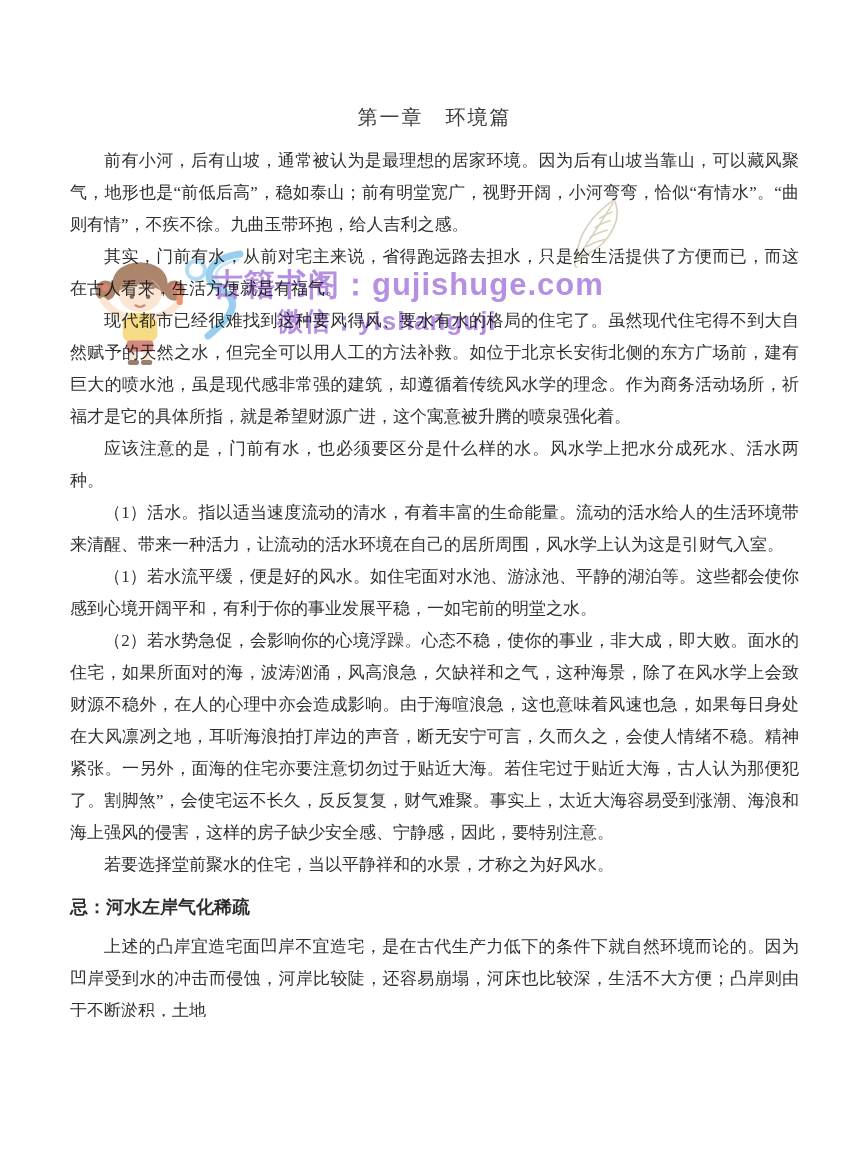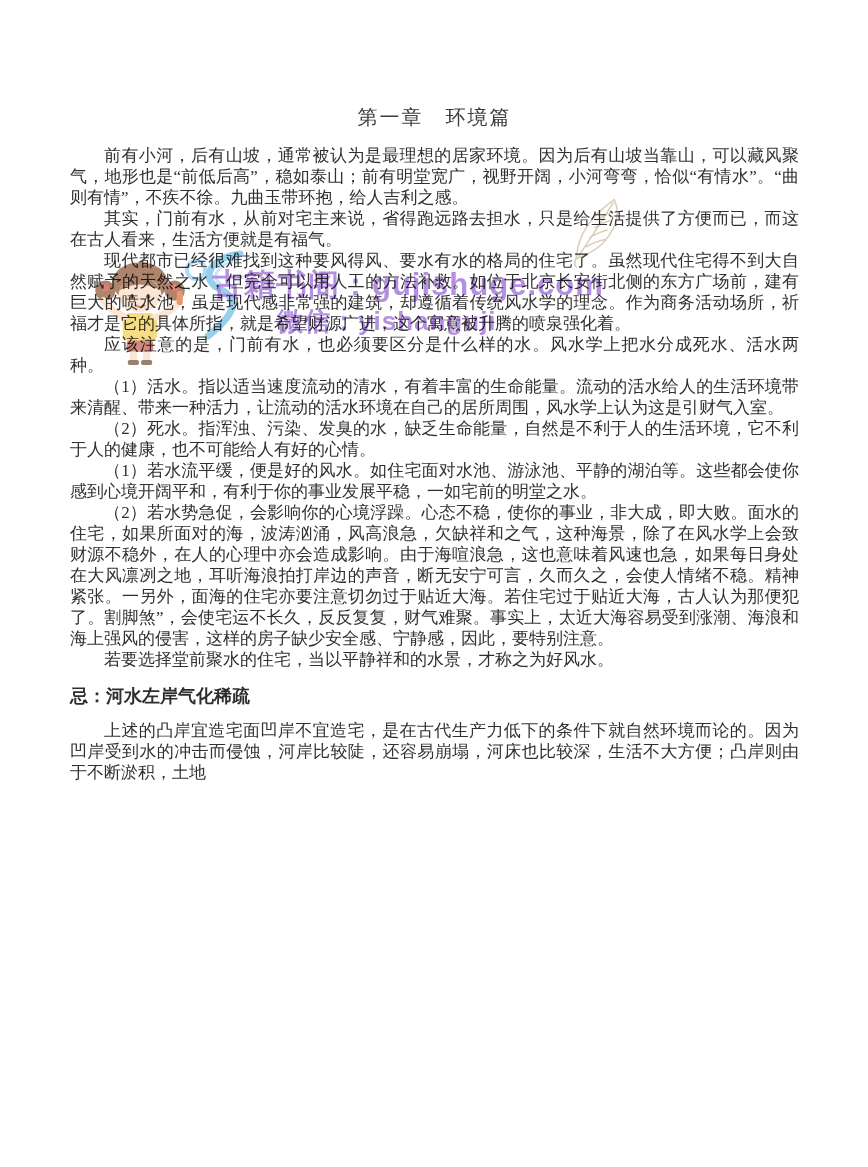--- a/index.html
+++ b/index.html
@@ -3,21 +3,21 @@
 <meta charset="utf-8">
 <style>
   html,body{margin:0;padding:0;background:#ffffff;}
   .page{position:relative;width:868px;height:1017px;background:#ffffff;overflow:hidden;
         font-family:"Liberation Serif","DejaVu Serif",serif;}
   .content{position:relative;z-index:1;padding:104px 69px 0 70px;color:#303030;}
   .chapter-title{font-size:20px;font-weight:normal;color:#3d3d3d;text-align:center;
         margin:0 0 14px 0;letter-spacing:2px;}
   .sec-heading{font-size:18px;font-weight:bold;color:#2e2e2e;margin:14px 0 10px 0;}
   .sec-heading.second{margin-bottom:12px;}
-  .content p{margin:0;font-size:17px;line-height:21px;text-indent:2em;
+  .content p{margin:0;font-size:17px;line-height:32px;text-indent:2em;
         text-align:justify;color:#303030;}
   
   .watermark-layer{position:absolute;left:0;top:0;width:868px;height:1167px;z-index:2;
         mix-blend-mode:multiply;pointer-events:none;border-radius:24px;}
   .wm-text{position:absolute;font-family:"Liberation Sans","DejaVu Sans",sans-serif;
         font-weight:bold;color:#b18ae0;white-space:nowrap;letter-spacing:1px;opacity:.95;}
   .wm-line1{left:212px;top:264px;font-size:31px;}
   .wm-line2{left:277px;top:304px;font-size:26px;}
   .deco{position:absolute;}
   .mascot{left:86px;top:254px;width:108px;height:112px;opacity:.7;}
@@ -30,21 +30,20 @@
 <div class="page">
 
   <div class="content">
     <h1 class="chapter-title">第一章　环境篇</h1>
 
     <p>前有小河，后有山坡，通常被认为是最理想的居家环境。因为后有山坡当靠山，可以藏风聚气，地形也是“前低后高”，稳如泰山；前有明堂宽广，视野开阔，小河弯弯，恰似“有情水”。“曲则有情”，不疾不徐。九曲玉带环抱，给人吉利之感。</p>
     <p>其实，门前有水，从前对宅主来说，省得跑远路去担水，只是给生活提供了方便而已，而这在古人看来，生活方便就是有福气。</p>
     <p>现代都市已经很难找到这种要风得风、要水有水的格局的住宅了。虽然现代住宅得不到大自然赋予的天然之水，但完全可以用人工的方法补救。如位于北京长安街北侧的东方广场前，建有巨大的喷水池，虽是现代感非常强的建筑，却遵循着传统风水学的理念。作为商务活动场所，祈福才是它的具体所指，就是希望财源广进，这个寓意被升腾的喷泉强化着。</p>
     <p>应该注意的是，门前有水，也必须要区分是什么样的水。风水学上把水分成死水、活水两种。</p>
     <p>（1）活水。指以适当速度流动的清水，有着丰富的生命能量。流动的活水给人的生活环境带来清醒、带来一种活力，让流动的活水环境在自己的居所周围，风水学上认为这是引财气入室。</p>
-    <p>（2）死水。指浑浊、污染、发臭的水，缺乏生命能量，自然是不利于人的生活环境，它不利于人的健康，也不可能给人有好的心情。</p>
     <p>（1）若水流平缓，便是好的风水。如住宅面对水池、游泳池、平静的湖泊等。这些都会使你感到心境开阔平和，有利于你的事业发展平稳，一如宅前的明堂之水。</p>
     <p>（2）若水势急促，会影响你的心境浮躁。心态不稳，使你的事业，非大成，即大败。面水的住宅，如果所面对的海，波涛汹涌，风高浪急，欠缺祥和之气，这种海景，除了在风水学上会致财源不稳外，在人的心理中亦会造成影响。由于海喧浪急，这也意味着风速也急，如果每日身处在大风凛冽之地，耳听海浪拍打岸边的声音，断无安宁可言，久而久之，会使人情绪不稳。精神紧张。一另外，面海的住宅亦要注意切勿过于贴近大海。若住宅过于贴近大海，古人认为那便犯了。割脚煞”，会使宅运不长久，反反复复，财气难聚。事实上，太近大海容易受到涨潮、海浪和海上强风的侵害，这样的房子缺少安全感、宁静感，因此，要特别注意。</p>
     <p>若要选择堂前聚水的住宅，当以平静祥和的水景，才称之为好风水。</p>
 
     <h2 class="sec-heading second">忌：河水左岸气化稀疏</h2>
     <p>上述的凸岸宜造宅面凹岸不宜造宅，是在古代生产力低下的条件下就自然环境而论的。因为凹岸受到水的冲击而侵蚀，河岸比较陡，还容易崩塌，河床也比较深，生活不大方便；凸岸则由于不断淤积，土地</p>
   </div>
 
   <div class="watermark-layer">
 

